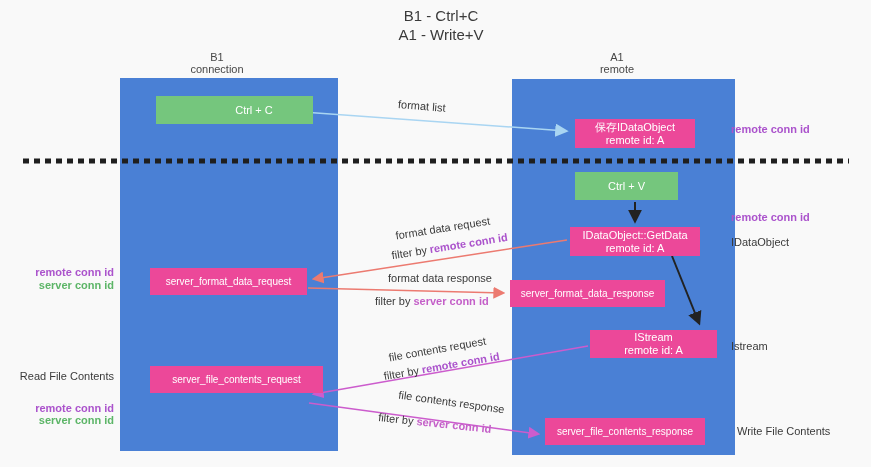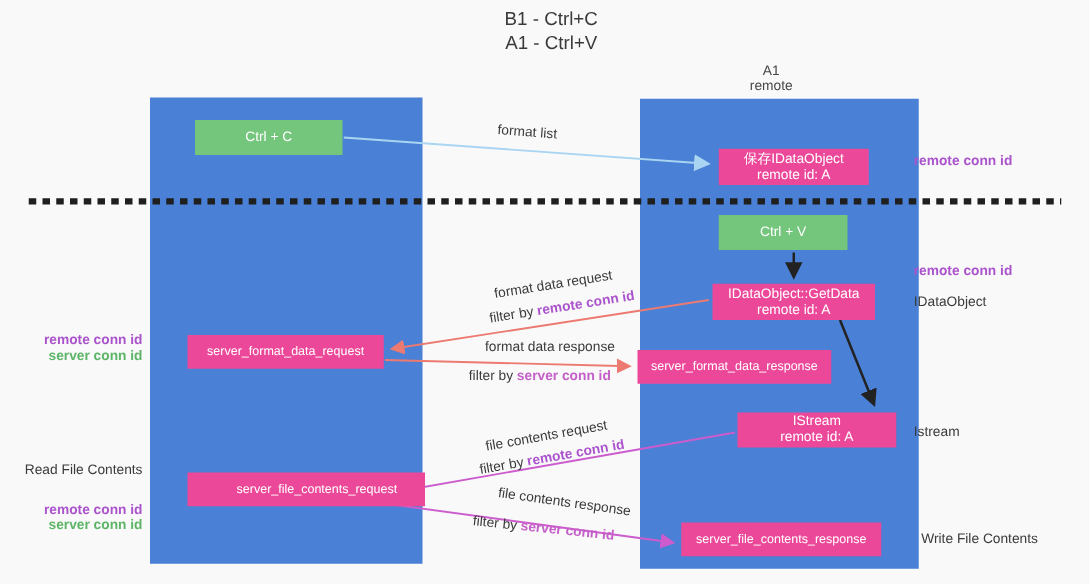--- a/index.html
+++ b/index.html
@@ -31,23 +31,27 @@
   .plain{color:#3a3a3a;font-weight:normal;}
   .gap{margin-left:3px;}
 </style>
 </head>
 <body>
 
 <div class="canvas">
 
   <div class="title">
     <div>B1 - Ctrl+C</div>
-    <div>A1 - Ctrl+V</div>
+    <div>A1 - Write+V</div>
   </div>
 
+  <div class="lane-header" style="left:167px;top:51px;">
+    <div>B1</div>
+    <div>connection</div>
+  </div>
   <div class="lane-header" style="left:567px;top:51px;">
     <div>A1</div>
     <div>remote</div>
   </div>
 
   <div class="lane lane-left"></div>
   <div class="lane lane-right"></div>
 
   <svg class="overlay" viewBox="0 0 871 467">
     <defs>
@@ -75,21 +79,21 @@
 
     <line x1="308" y1="288" x2="503" y2="293" stroke="#ec7a70" stroke-width="1.5" marker-end="url(#m-salmon)"></line>
 
     <line x1="672" y1="256" x2="699" y2="323" stroke="#222222" stroke-width="2" marker-end="url(#m-black)"></line>
 
     <line x1="588" y1="346" x2="314" y2="394" stroke="#cc5ccd" stroke-width="1.5" marker-end="url(#m-magenta)"></line>
 
     <line x1="309" y1="403" x2="538" y2="434" stroke="#cc5ccd" stroke-width="1.5" marker-end="url(#m-magenta)"></line>
   </svg>
 
-  <div class="node green" style="left:156px;top:96px;width:118px;height:28px;">
+  <div class="node green" style="left:156px;top:96px;width:118px;height:28px;padding-left:39px;">
     <div>Ctrl + C</div>
   </div>
 
   <div class="node orange" style="left:575px;top:119px;width:120px;height:29px;">
     <div>保存IDataObject</div>
     <div>remote id: A</div>
   </div>
 
   <div class="node green" style="left:575px;top:172px;width:103px;height:28px;">
     <div>Ctrl + V</div>
@@ -106,21 +110,21 @@
 
   <div class="node orange small" style="left:510px;top:280px;width:155px;height:27px;">
     <div>server_format_data_response</div>
   </div>
 
   <div class="node orange" style="left:590px;top:330px;width:127px;height:28px;">
     <div>IStream</div>
     <div>remote id: A</div>
   </div>
 
-  <div class="node orange small" style="left:150px;top:378px;width:173px;height:27px;padding-left:17px;">
+  <div class="node orange small" style="left:150px;top:366px;width:173px;height:27px;">
     <div>server_file_contents_request</div>
   </div>
 
   <div class="node orange small" style="left:545px;top:418px;width:160px;height:27px;">
     <div>server_file_contents_response</div>
   </div>
 
   <div class="edge-label" style="left:398px;top:100px;transform:rotate(4.5deg);">format list</div>
 
   <div class="edge-label" style="left:395px;top:222px;transform:rotate(-9deg);">format data request</div>

